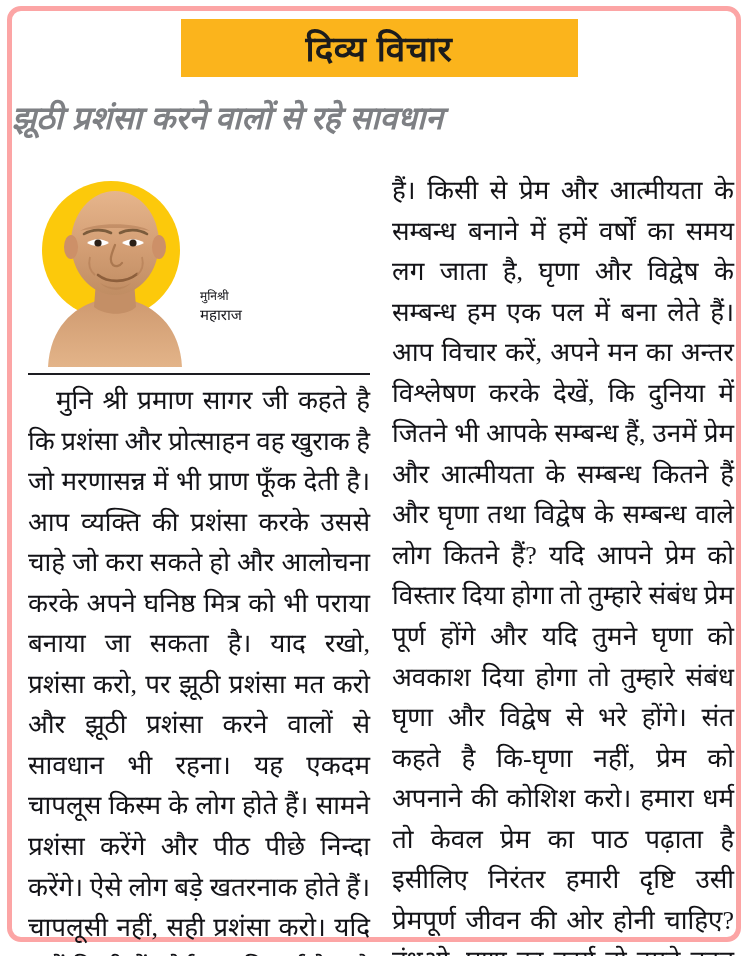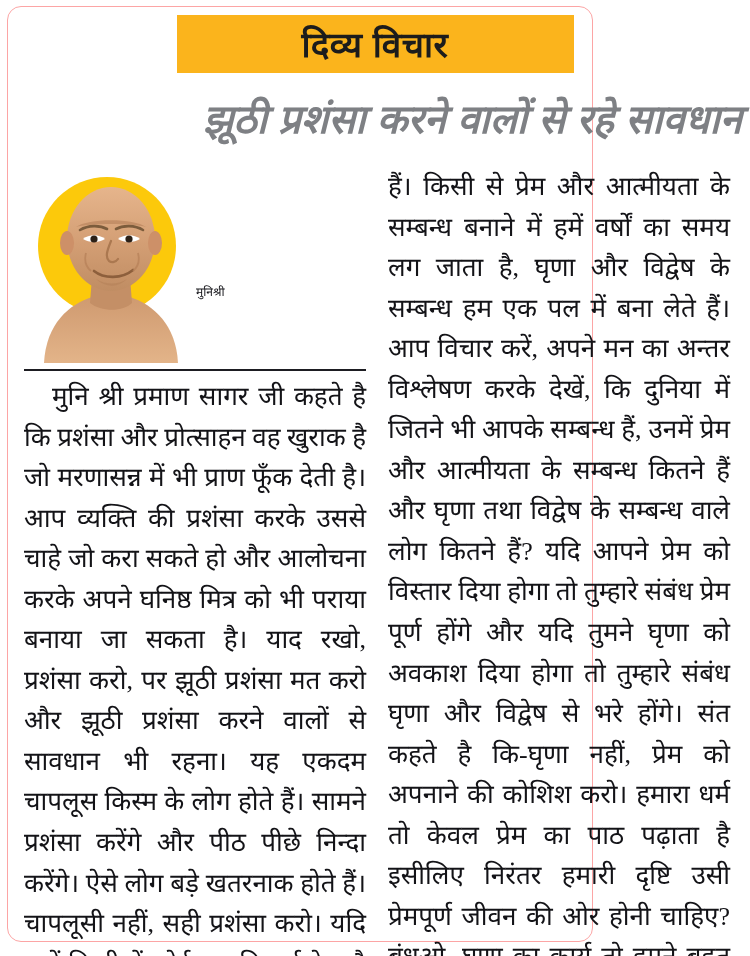--- a/index.html
+++ b/index.html
@@ -11,24 +11,24 @@
     width: 750px;
     height: 956px;
     font-family: "Liberation Serif", "DejaVu Serif", serif;
     overflow: hidden;
   }
 
   .page-card {
     position: absolute;
     left: 7px;
     top: 6px;
-    width: 586px;
+    width: 734px;
     height: 936px;
     box-sizing: border-box;
-    border: 1px solid #fca5a5;
+    border: 5px solid #fca5a5;
     border-radius: 14px;
     background: #ffffff;
   }
 
   
   .banner-wrap {
     position: absolute;
     left: 0;
     top: 8px;
     width: 734px;
@@ -52,25 +52,25 @@
     letter-spacing: 0.5px;
     white-space: nowrap;
   }
 
   
   .headline {
     position: absolute;
     left: 0;
     top: 86px;
     width: 734px;
-    text-align: right;
+    text-align: left;
     font-family: "Liberation Sans", "DejaVu Sans", sans-serif;
     font-weight: bold;
     font-style: italic;
-    font-size: 40px;
+    font-size: 32px;
     line-height: 1.32;
     color: #7e8084;
     white-space: nowrap;
   }
 
   
   .columns {
     position: absolute;
     left: 16px;
     top: 160px;
@@ -210,20 +210,21 @@
               <path d="M60 80 C58 88 60 94 65 98" stroke="#b8825a" stroke-width="1.8" fill="none" opacity="0.8"></path>
               <path d="M112 80 C114 88 112 94 107 98" stroke="#b8825a" stroke-width="1.8" fill="none" opacity="0.8"></path>
 
               <path d="M70 106 C80 112 92 112 101 106 C92 115 80 115 70 106 Z" fill="#b27e56" opacity="0.5"></path>
             </g>
           </svg>
         </div>
 
         <div class="caption">
           <div class="c-pre">मुनिश्री</div>
+          <div class="c-post">महाराज</div>
         </div>
       </div>
 
       <div class="rule"></div>
 
       <div class="body-text">मुनि श्री प्रमाण सागर जी कहते है कि प्रशंसा और प्रोत्साहन वह खुराक है जो मरणासन्न में भी प्राण फूँक देती है। आप व्यक्ति की प्रशंसा करके उससे चाहे जो करा सकते हो और आलोचना करके अपने घनिष्ठ मित्र को भी पराया बनाया जा सकता है। याद रखो, प्रशंसा करो, पर झूठी प्रशंसा मत करो और झूठी प्रशंसा करने वालों से सावधान भी रहना। यह एकदम चापलूस किस्म के लोग होते हैं। सामने प्रशंसा करेंगे और पीठ पीछे निन्दा करेंगे। ऐसे लोग बड़े खतरनाक होते हैं। चापलूसी नहीं, सही प्रशंसा करो। यदि तुम्हें किसी में कोई गुण दिखाई देता है तो बेझिझक प्रशंसा करो। आप निन्यानवें बुराईयों की बुराई मत करो, पर एक अच्छाई की प्रशंसा करना शुरू कर दोगे तो वे सभी तुम्हारे कायल बन जायेंगे। लेकिन हम देखें, कि अपने सम्बन्धों को हम किस स्तर पर स्थापित करते</div>
     </div>
 
     <div class="col col-right">
       <div class="body-text">हैं। किसी से प्रेम और आत्मीयता के सम्बन्ध बनाने में हमें वर्षों का समय लग जाता है, घृणा और विद्वेष के सम्बन्ध हम एक पल में बना लेते हैं। आप विचार करें, अपने मन का अन्तर विश्लेषण करके देखें, कि दुनिया में जितने भी आपके सम्बन्ध हैं, उनमें प्रेम और आत्मीयता के सम्बन्ध कितने हैं और घृणा तथा विद्वेष के सम्बन्ध वाले लोग कितने हैं? यदि आपने प्रेम को विस्तार दिया होगा तो तुम्हारे संबंध प्रेम पूर्ण होंगे और यदि तुमने घृणा को अवकाश दिया होगा तो तुम्हारे संबंध घृणा और विद्वेष से भरे होंगे। संत कहते है कि-घृणा नहीं, प्रेम को अपनाने की कोशिश करो। हमारा धर्म तो केवल प्रेम का पाठ पढ़ाता है इसीलिए निरंतर हमारी दृष्टि उसी प्रेमपूर्ण जीवन की ओर होनी चाहिए? बंधुओ, घृणा का कार्य तो हमने बहुत किया पर किसी के प्रति घृणा करना जीवन का सबसे घृणित कार्य है।  घृणा के योग्य कोई है ही नहीं? किससे  घृणा करते हो? तुममे और उसमें अंतर क्या है। सब तुम्हारा ही तो अपना प्रतिबिम्ब है। तत्वतः किसी में कोई अंतर नहीं। दूसरों से  घृणा करना यानी खुद से ही  घृणा करना है। दूसरों से नफरत करना खुद से ही नफरत करना है।</div>

